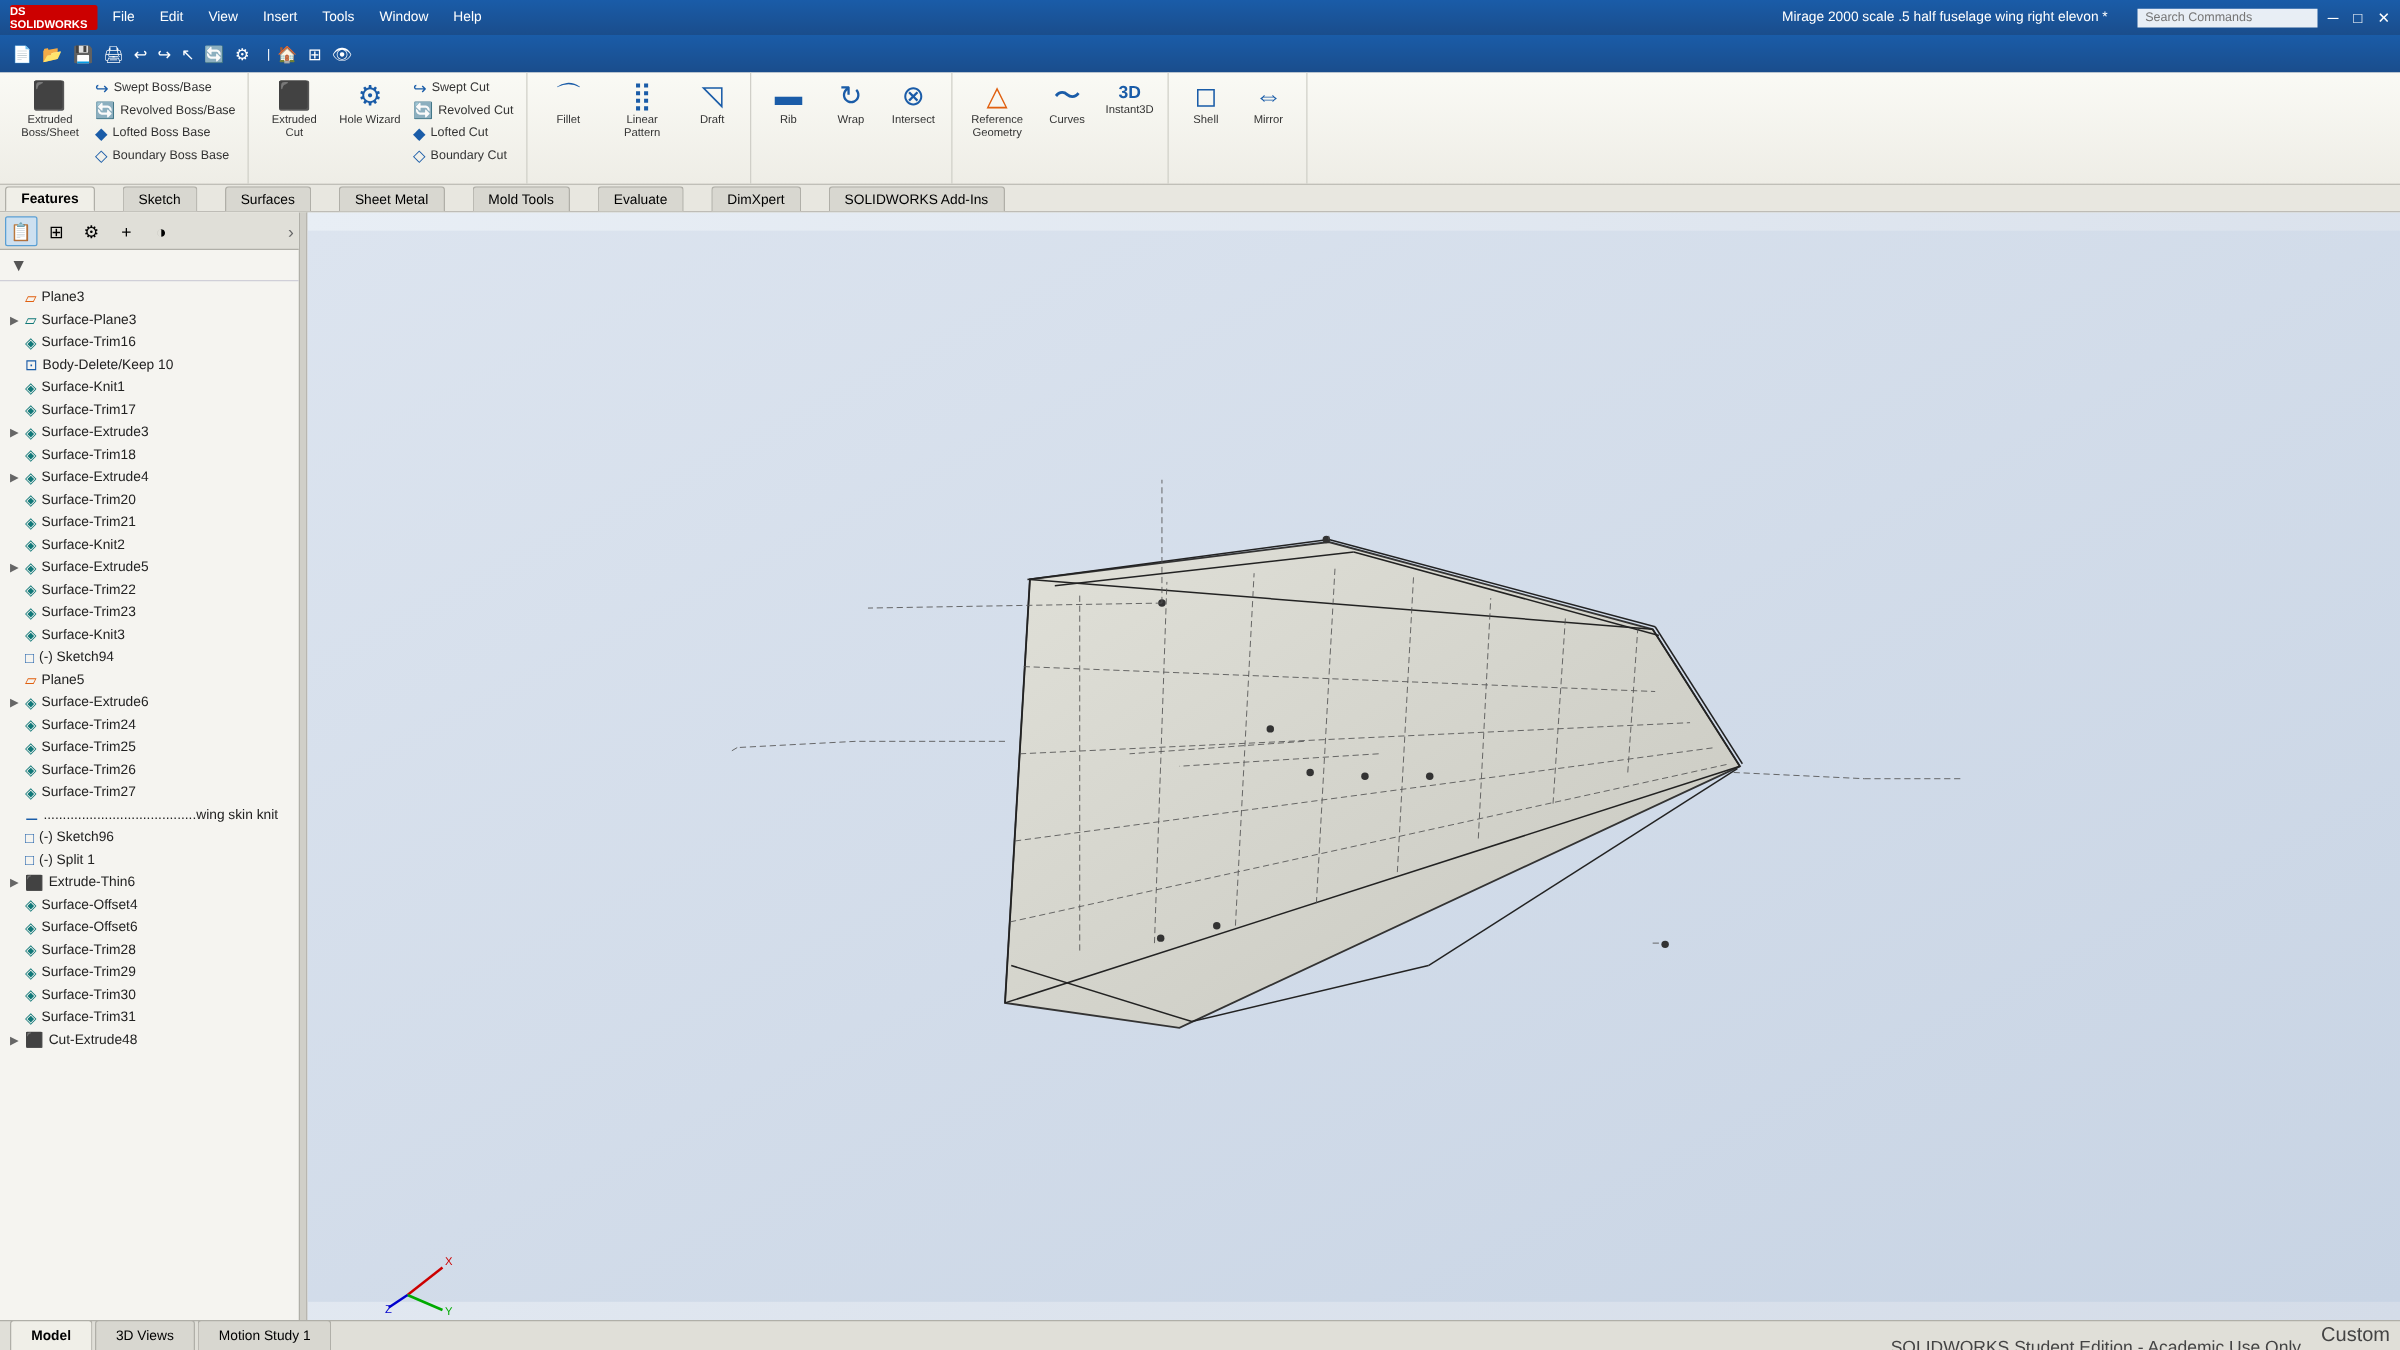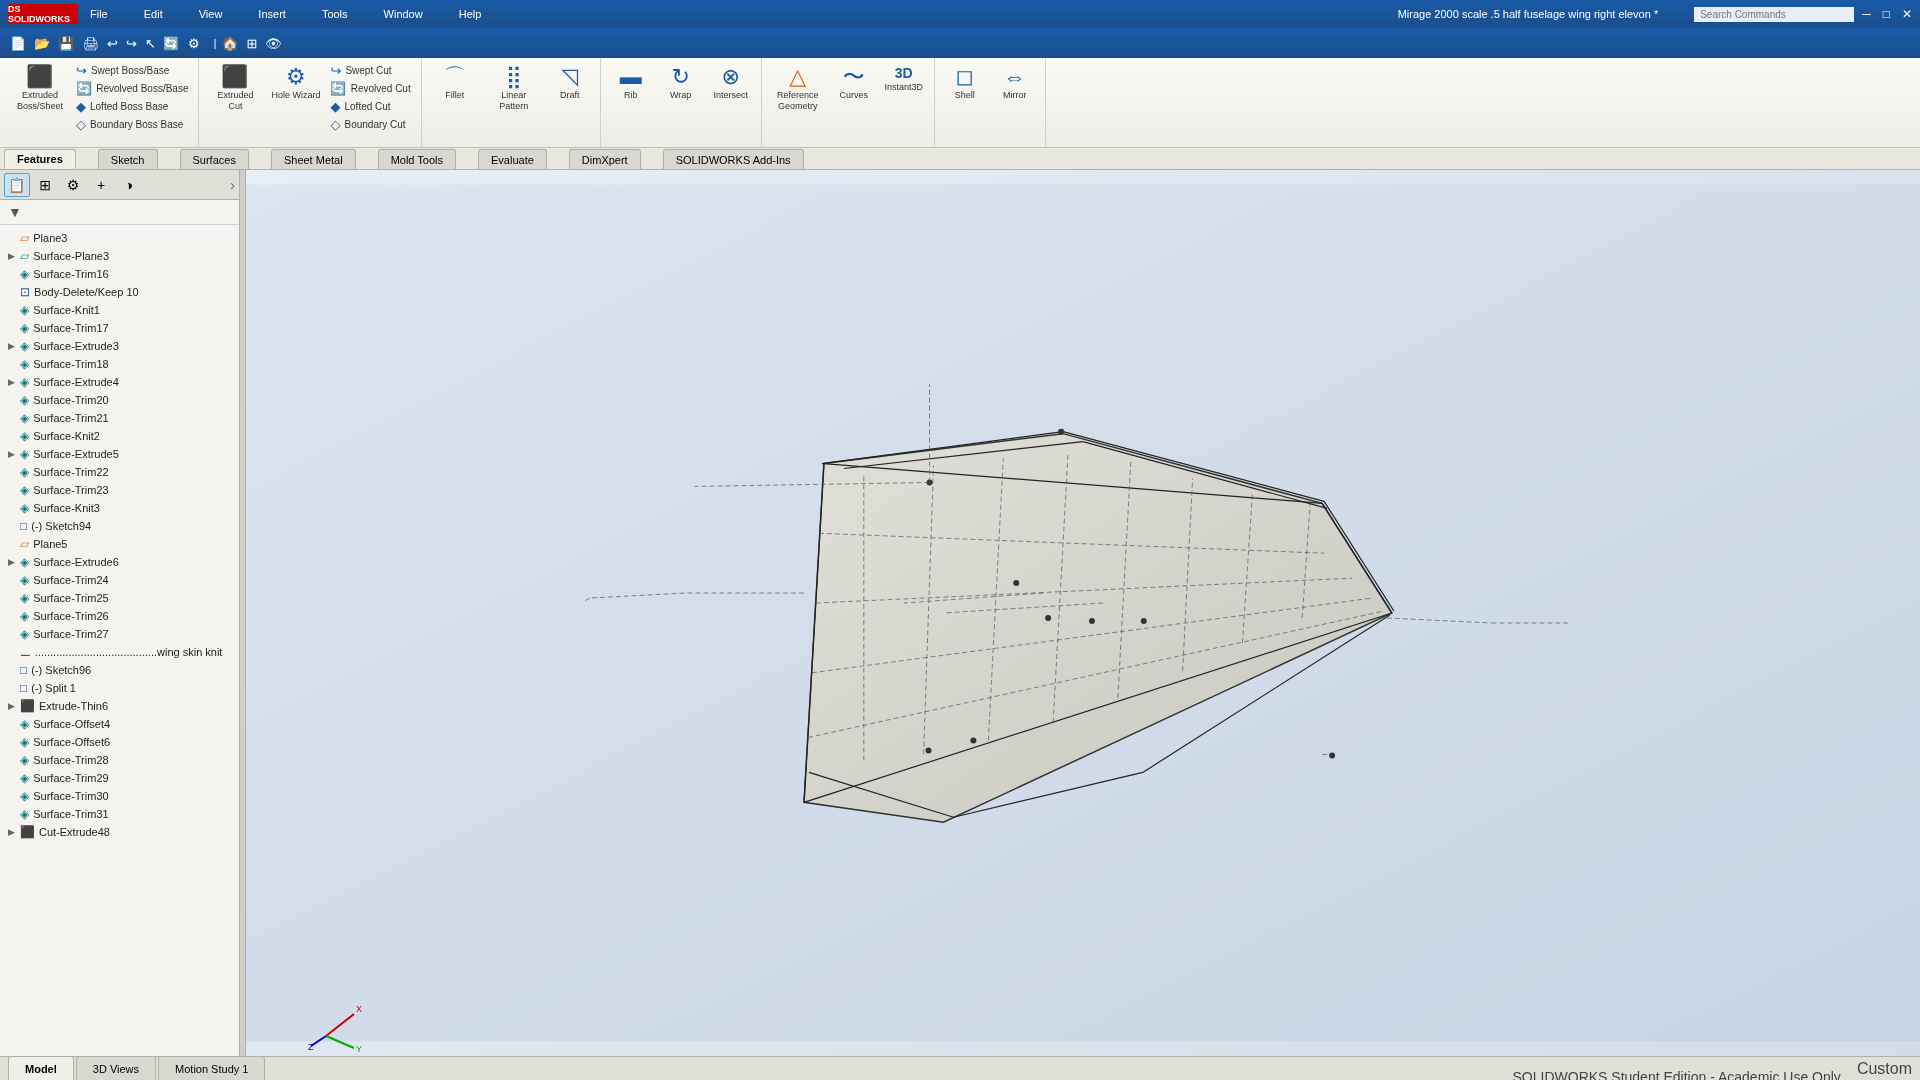--- a/index.html
+++ b/index.html
@@ -8,25 +8,25 @@
     
     #title-bar {
       height: 28px;
       background: linear-gradient(to bottom, #1a5ca8, #1a4d8c);
       display: flex;
       align-items: center;
       padding: 0 8px;
       color: white;
     }
     #title-bar .logo { width: 70px; height: 20px; background: #cc0000; display: flex; align-items: center; justify-content: center; font-size: 9px; font-weight: bold; color: white; margin-right: 8px; border-radius: 2px; }
-    #title-bar .menu-bar { display: flex; gap: 28px; font-size: 11px; }
+    #title-bar .menu-bar { display: flex; gap: 12px; font-size: 11px; }
     #title-bar .menu-item { color: white; cursor: pointer; padding: 2px 4px; }
-    #title-bar .doc-title { margin-left: auto; margin-right: 36px; font-size: 11px; color: white; padding-left: 30px; }
+    #title-bar .doc-title { margin-left: auto; margin-right: 24px; font-size: 11px; color: white; padding-left: 30px; }
     #title-bar .window-controls { display: flex; gap: 4px; }
-    #title-bar .search-box { background: rgba(255,255,255,0.9); border: none; padding: 2px 6px; font-size: 10px; width: 160px; color: #333; }
+    #title-bar .search-box { background: rgba(255,255,255,0.9); border: none; padding: 2px 6px; font-size: 10px; width: 144px; color: #333; }
     #quick-access {
       height: 30px;
       background: linear-gradient(to bottom, #1a5ca8, #1a4d8c);
       display: flex;
       align-items: center;
       padding: 0 8px;
       gap: 4px;
     }
     #quick-access .qa-btn { color: white; font-size: 13px; cursor: pointer; padding: 2px; }
     #ribbon {

